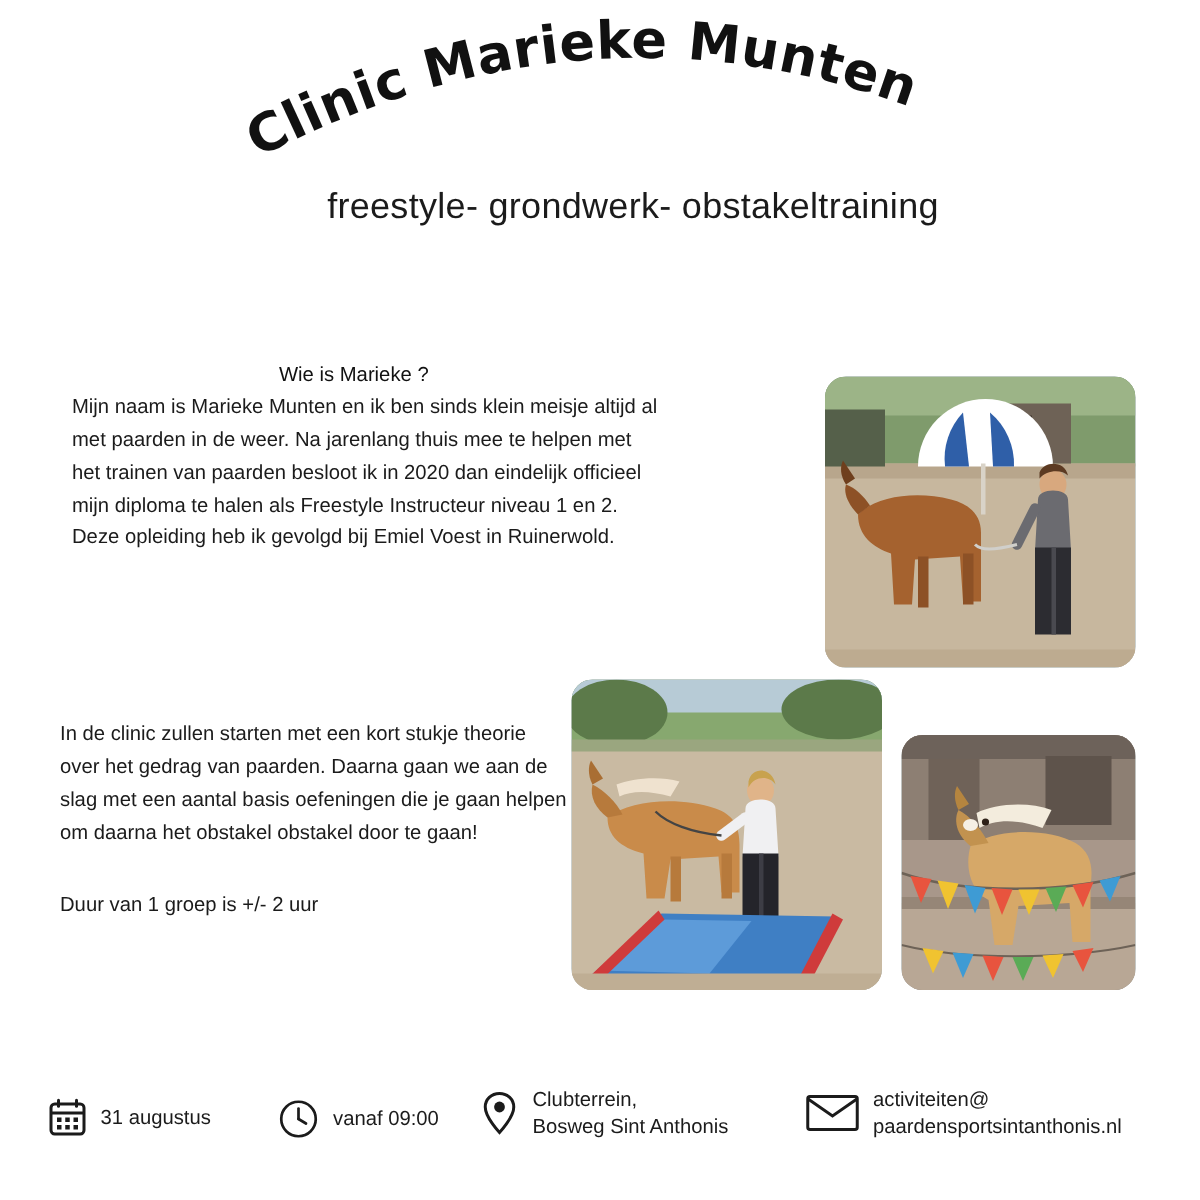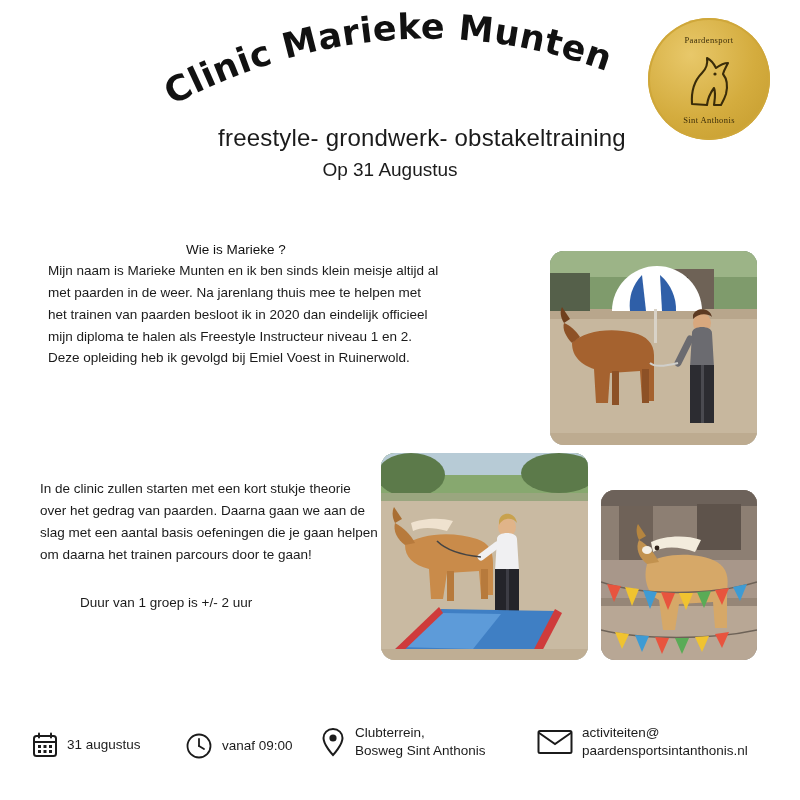--- a/index.html
+++ b/index.html
@@ -119,21 +119,21 @@
     font-size: 13.5px;
     line-height: 1.62;
     color: #1b1b1b;
   }
 
   #who-heading { top: 242px; left: 186px; }
   #who-body    { top: 260px; left: 48px; width: 392px; }
 
   #what-heading { top: 441px; left: 86px; }
   #what-body    { top: 478px; left: 40px; width: 340px; }
-  #duration     { top: 592px; left: 40px; width: 340px; margin-left: 40px; }
+  #duration     { top: 592px; left: 40px; width: 340px; }
 
   
   .photo {
     position: absolute;
     border-radius: 14px;
     overflow: hidden;
     background: #9aa9ab;
   }
   .photo svg { display: block; width: 100%; height: 100%; }
 
@@ -173,35 +173,26 @@
   <div class="title-curve">
     <svg viewBox="0 0 480 110">
       <path id="arc" d="M 6,96 Q 240,-34 474,60" fill="none"></path>
       <text>
         <textPath href="#arc" startOffset="50%" text-anchor="middle">Clinic Marieke Munten</textPath>
       </text>
     </svg>
   </div>
 
   <div class="subtitle">freestyle- grondwerk- obstakeltraining</div>
-  <div class="date-line">Op 31 Augustus</div>
-
-  <div class="logo">
-    <div class="logo-top">Paardensport</div>
-    <svg class="horse" viewBox="0 0 62 60">
-      <path d="M14 56 C13 42 16 33 24 25 C28 21 30 16 29 10 C33 12 36 16 38 20 C42 17 46 15 50 15 C48 19 46 22 45 26 C49 31 50 38 48 46 C46 52 44 55 43 57 L36 57 C37 50 38 45 36 40 C33 44 30 49 29 57 Z" fill="none" stroke="#3a2c09" stroke-width="2.1" stroke-linejoin="round"></path>
-      <circle cx="37" cy="26" r="1.6" fill="#3a2c09"></circle>
-    </svg>
-    <div class="logo-bottom">Sint Anthonis</div>
-  </div>
+
 
   <div class="sec-heading" id="who-heading">Wie is Marieke ?</div>
   <div class="sec-body" id="who-body">Mijn naam is Marieke Munten en ik ben sinds klein meisje altijd al met paarden in de weer. Na jarenlang thuis mee te helpen met het trainen van paarden besloot ik in 2020 dan eindelijk officieel mijn diploma te halen als Freestyle Instructeur niveau 1 en 2. Deze opleiding heb ik gevolgd bij Emiel Voest in Ruinerwold.</div>
 
-  <div class="sec-body" id="what-body">In de clinic zullen starten met een kort stukje theorie over het gedrag van paarden. Daarna gaan we aan de slag met een aantal basis oefeningen die je gaan helpen om daarna het trainen parcours door te gaan!</div>
+  <div class="sec-body" id="what-body">In de clinic zullen starten met een kort stukje theorie over het gedrag van paarden. Daarna gaan we aan de slag met een aantal basis oefeningen die je gaan helpen om daarna het obstakel obstakel door te gaan!</div>
   <div class="sec-body" id="duration">Duur van 1 groep is +/- 2 uur</div>
 
   <div class="photo" id="photo-umbrella">
     <svg viewBox="0 0 207 194" preserveAspectRatio="xMidYMid slice">
       <rect x="0" y="0" width="207" height="60" fill="#7f9b6c"></rect>
       <rect x="0" y="0" width="207" height="26" fill="#9cb487"></rect>
       <rect x="0" y="58" width="207" height="136" fill="#c7b79e"></rect>
       <rect x="0" y="58" width="207" height="10" fill="#b8a68c"></rect>
       <rect x="118" y="18" width="46" height="40" fill="#6e6256"></rect>
       <rect x="126" y="26" width="12" height="20" fill="#42382e"></rect>

